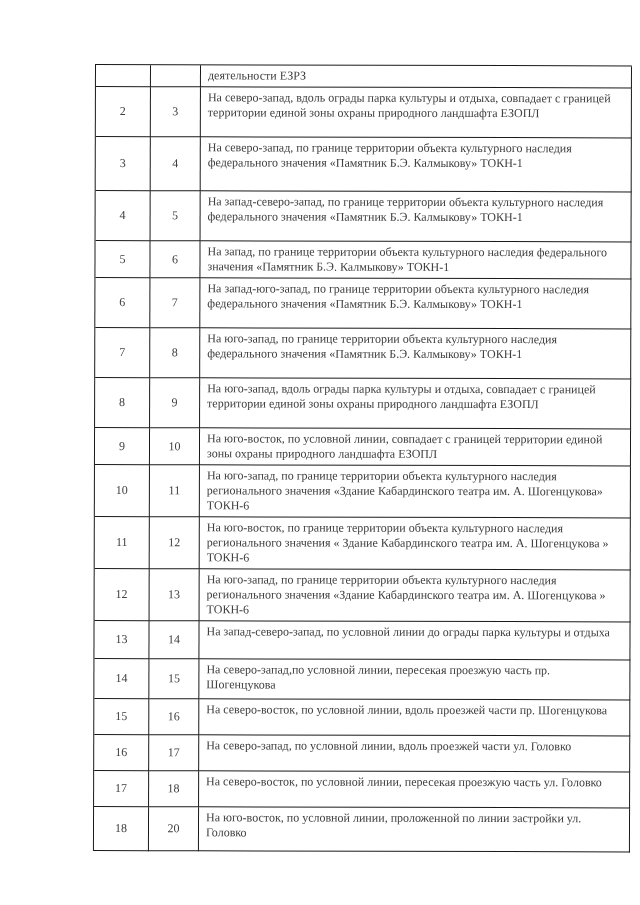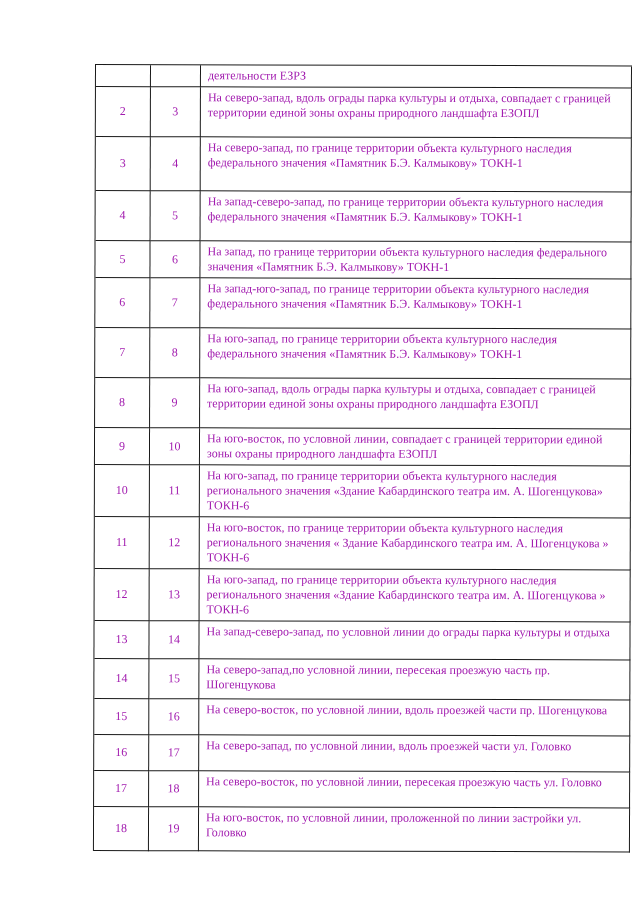--- a/index.html
+++ b/index.html
@@ -7,21 +7,21 @@
     padding: 0;
     background: #ffffff;
   }
   .page {
     position: relative;
     width: 640px;
     height: 905px;
     background: #ffffff;
     overflow: hidden;
     font-family: "Liberation Serif", serif;
-    color: #a21caf;
+    color: #404040;
   }
   .doc-table {
     position: absolute;
     left: 95px;
     top: 64px;
     width: 536px;
     border-top: 1px solid #1a1a1a;
     border-left: 1px solid #1a1a1a;
     transform: rotate(0.15deg);
     transform-origin: top left;
@@ -161,18 +161,18 @@
     </div>
 
     <div class="tr" style="min-height:36px;">
       <div class="td c1">17</div>
       <div class="td c2">18</div>
       <div class="td c3">На северо-восток, по условной линии, пересекая проезжую часть ул. Головко</div>
     </div>
 
     <div class="tr" style="min-height:44px;">
       <div class="td c1">18</div>
-      <div class="td c2">19</div>
+      <div class="td c2">20</div>
       <div class="td c3">На юго-восток, по условной линии, проложенной по линии застройки ул. Головко</div>
     </div>
 
   </div>
 </div>
 
 </body></html>

